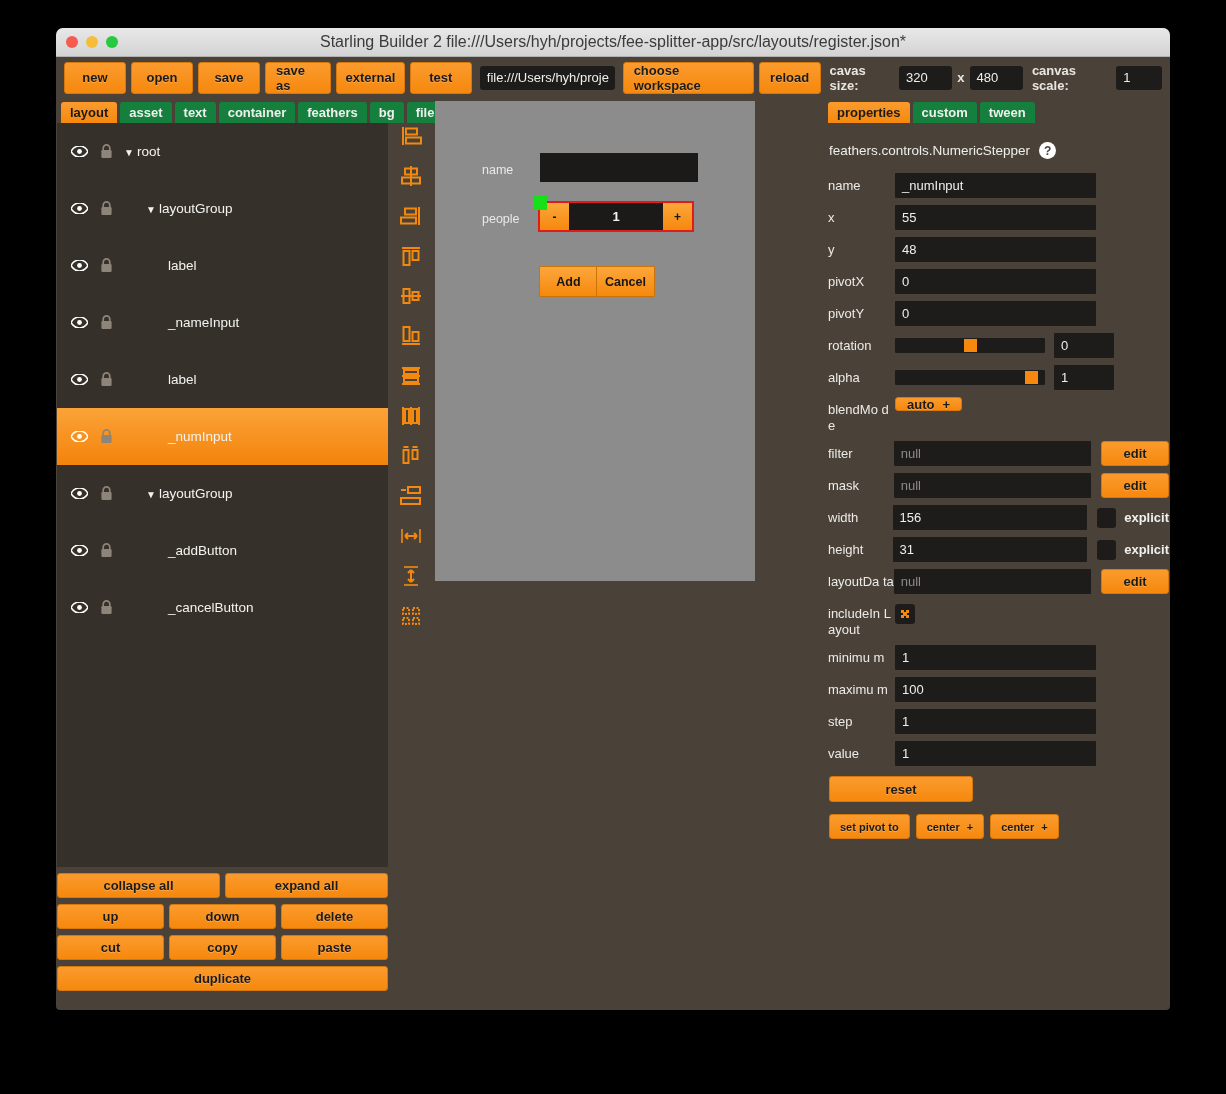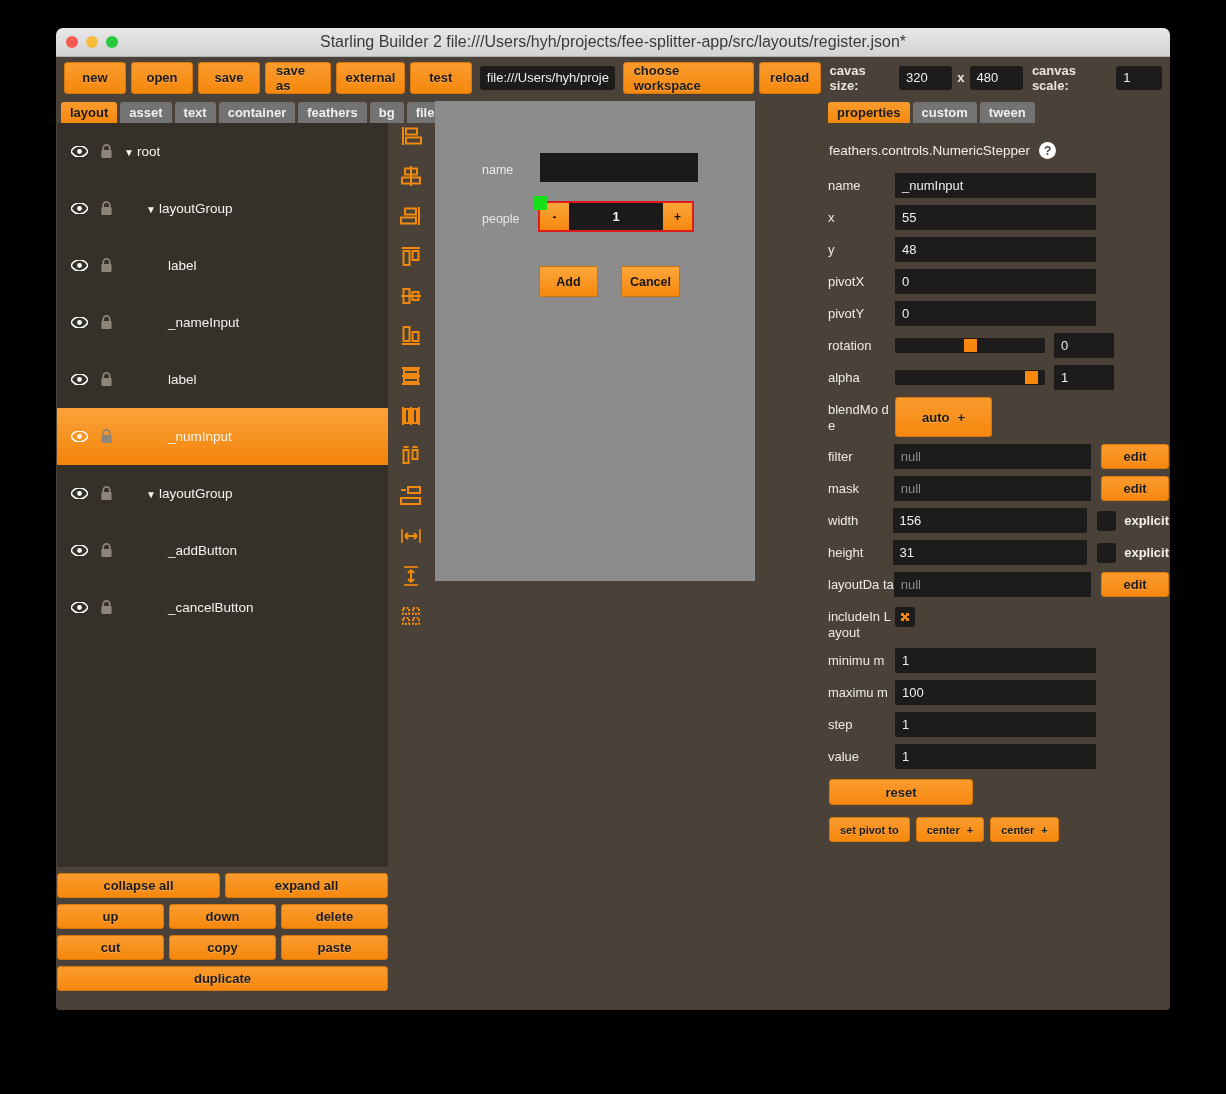--- a/index.html
+++ b/index.html
@@ -30,21 +30,21 @@
   .tlabel{color:#e9e6e1;font-size:13px;font-weight:bold;}
 
   
   #body{display:flex;height:913px;}
   #leftcol{width:334px;padding:0 0 0 1px;box-sizing:border-box;position:relative;}
   #midcol{width:430px;position:relative;}
   #rightcol{width:349px;position:relative;}
 
   
   .tabrow{display:flex;gap:3px;padding-left:4px;height:25px;align-items:flex-end;}
-  .tab{background:#737373;color:#f0efed;font-size:13px;font-weight:bold;height:21px;
+  .tab{background:#15803d;color:#f0efed;font-size:13px;font-weight:bold;height:21px;
        line-height:21px;padding:0 9px;border-radius:3px 3px 0 0;cursor:pointer;}
   .tab.sel{background:linear-gradient(#fb9b2e,#f6880d);color:#1b1b1b;}
 
   
   #tree{position:absolute;left:1px;top:25px;width:331px;height:744px;background:#353029;overflow:hidden;}
   .row{height:57px;display:flex;align-items:center;position:relative;}
   .row.sel{background:linear-gradient(#fba338,#f3830b);}
   .eye{width:22px;margin-left:11px;color:#fff;display:flex;align-items:center;justify-content:center;}
   .lock{width:20px;margin-left:6px;display:flex;align-items:center;justify-content:center;}
   .rowname{font-size:13.5px;color:#f4f3f1;margin-left:8px;white-space:nowrap;}
@@ -86,21 +86,21 @@
           padding:0 7px;width:201px;box-sizing:border-box;border:none;border-radius:1px;
           font-family:"Liberation Sans",sans-serif;}
   .pfield.dim{color:#8e8a85;}
   .editbtn{margin-left:10px;width:69px;height:25px;font-size:13px;}
   .slider{width:150px;height:15px;background:#1e1c1a;position:relative;margin-top:5px;border-radius:1px;}
   .knob{position:absolute;top:1px;width:13px;height:13px;background:#f6880d;}
   .snum{margin-left:9px;width:60px;}
   .chk{width:20px;height:20px;background:#1e1c1a;border-radius:3px;margin-top:3px;
        display:flex;align-items:center;justify-content:center;}
   .chklbl{color:#f2f1ef;font-size:13px;font-weight:bold;margin-left:8px;margin-top:5px;}
-  .modebtn{height:40px;padding:0 26px;font-size:13px;gap:8px;text-align:right;}
+  .modebtn{height:14px;padding:0 11px;font-size:13px;gap:8px;text-align:right;}
   #resetbtn{width:144px;height:26px;font-size:13px;margin:10px 0 0 1px;}
   .pivrow{display:flex;gap:6px;margin-top:12px;margin-left:1px;}
   .pivrow .obtn{height:25px;font-size:11px;padding:0 10px;}
 </style>
 </head>
 <body>
 
 <div id="win">
 
   <div id="titlebar">
@@ -408,21 +408,21 @@
         <div class="cv-label" style="left:47px;top:111px;">people</div>
 
         <div id="stepper" style="left:103px;top:100px;width:156px;height:31px;">
           <div class="sbtn" style="left:0;">-</div>
           <div class="sval">1</div>
           <div class="sbtn" style="right:0;">+</div>
         </div>
         <div id="pivot" style="left:98px;top:95px;"></div>
 
         <div class="cv-btn" style="left:104px;top:165px;width:57px;height:29px;">Add</div>
-        <div class="cv-btn" style="left:186px;top:165px;width:57px;height:29px;">Cancel</div>
+        <div class="cv-btn" style="left:161px;top:165px;width:57px;height:29px;">Cancel</div>
       </div>
     </div>
 
     <div id="rightcol">
       <div class="tabrow" id="right-tabs" style="padding-left:8px;">
           <div class="tab sel">properties</div>
           <div class="tab">custom</div>
           <div class="tab">tween</div>
         </div>
 

